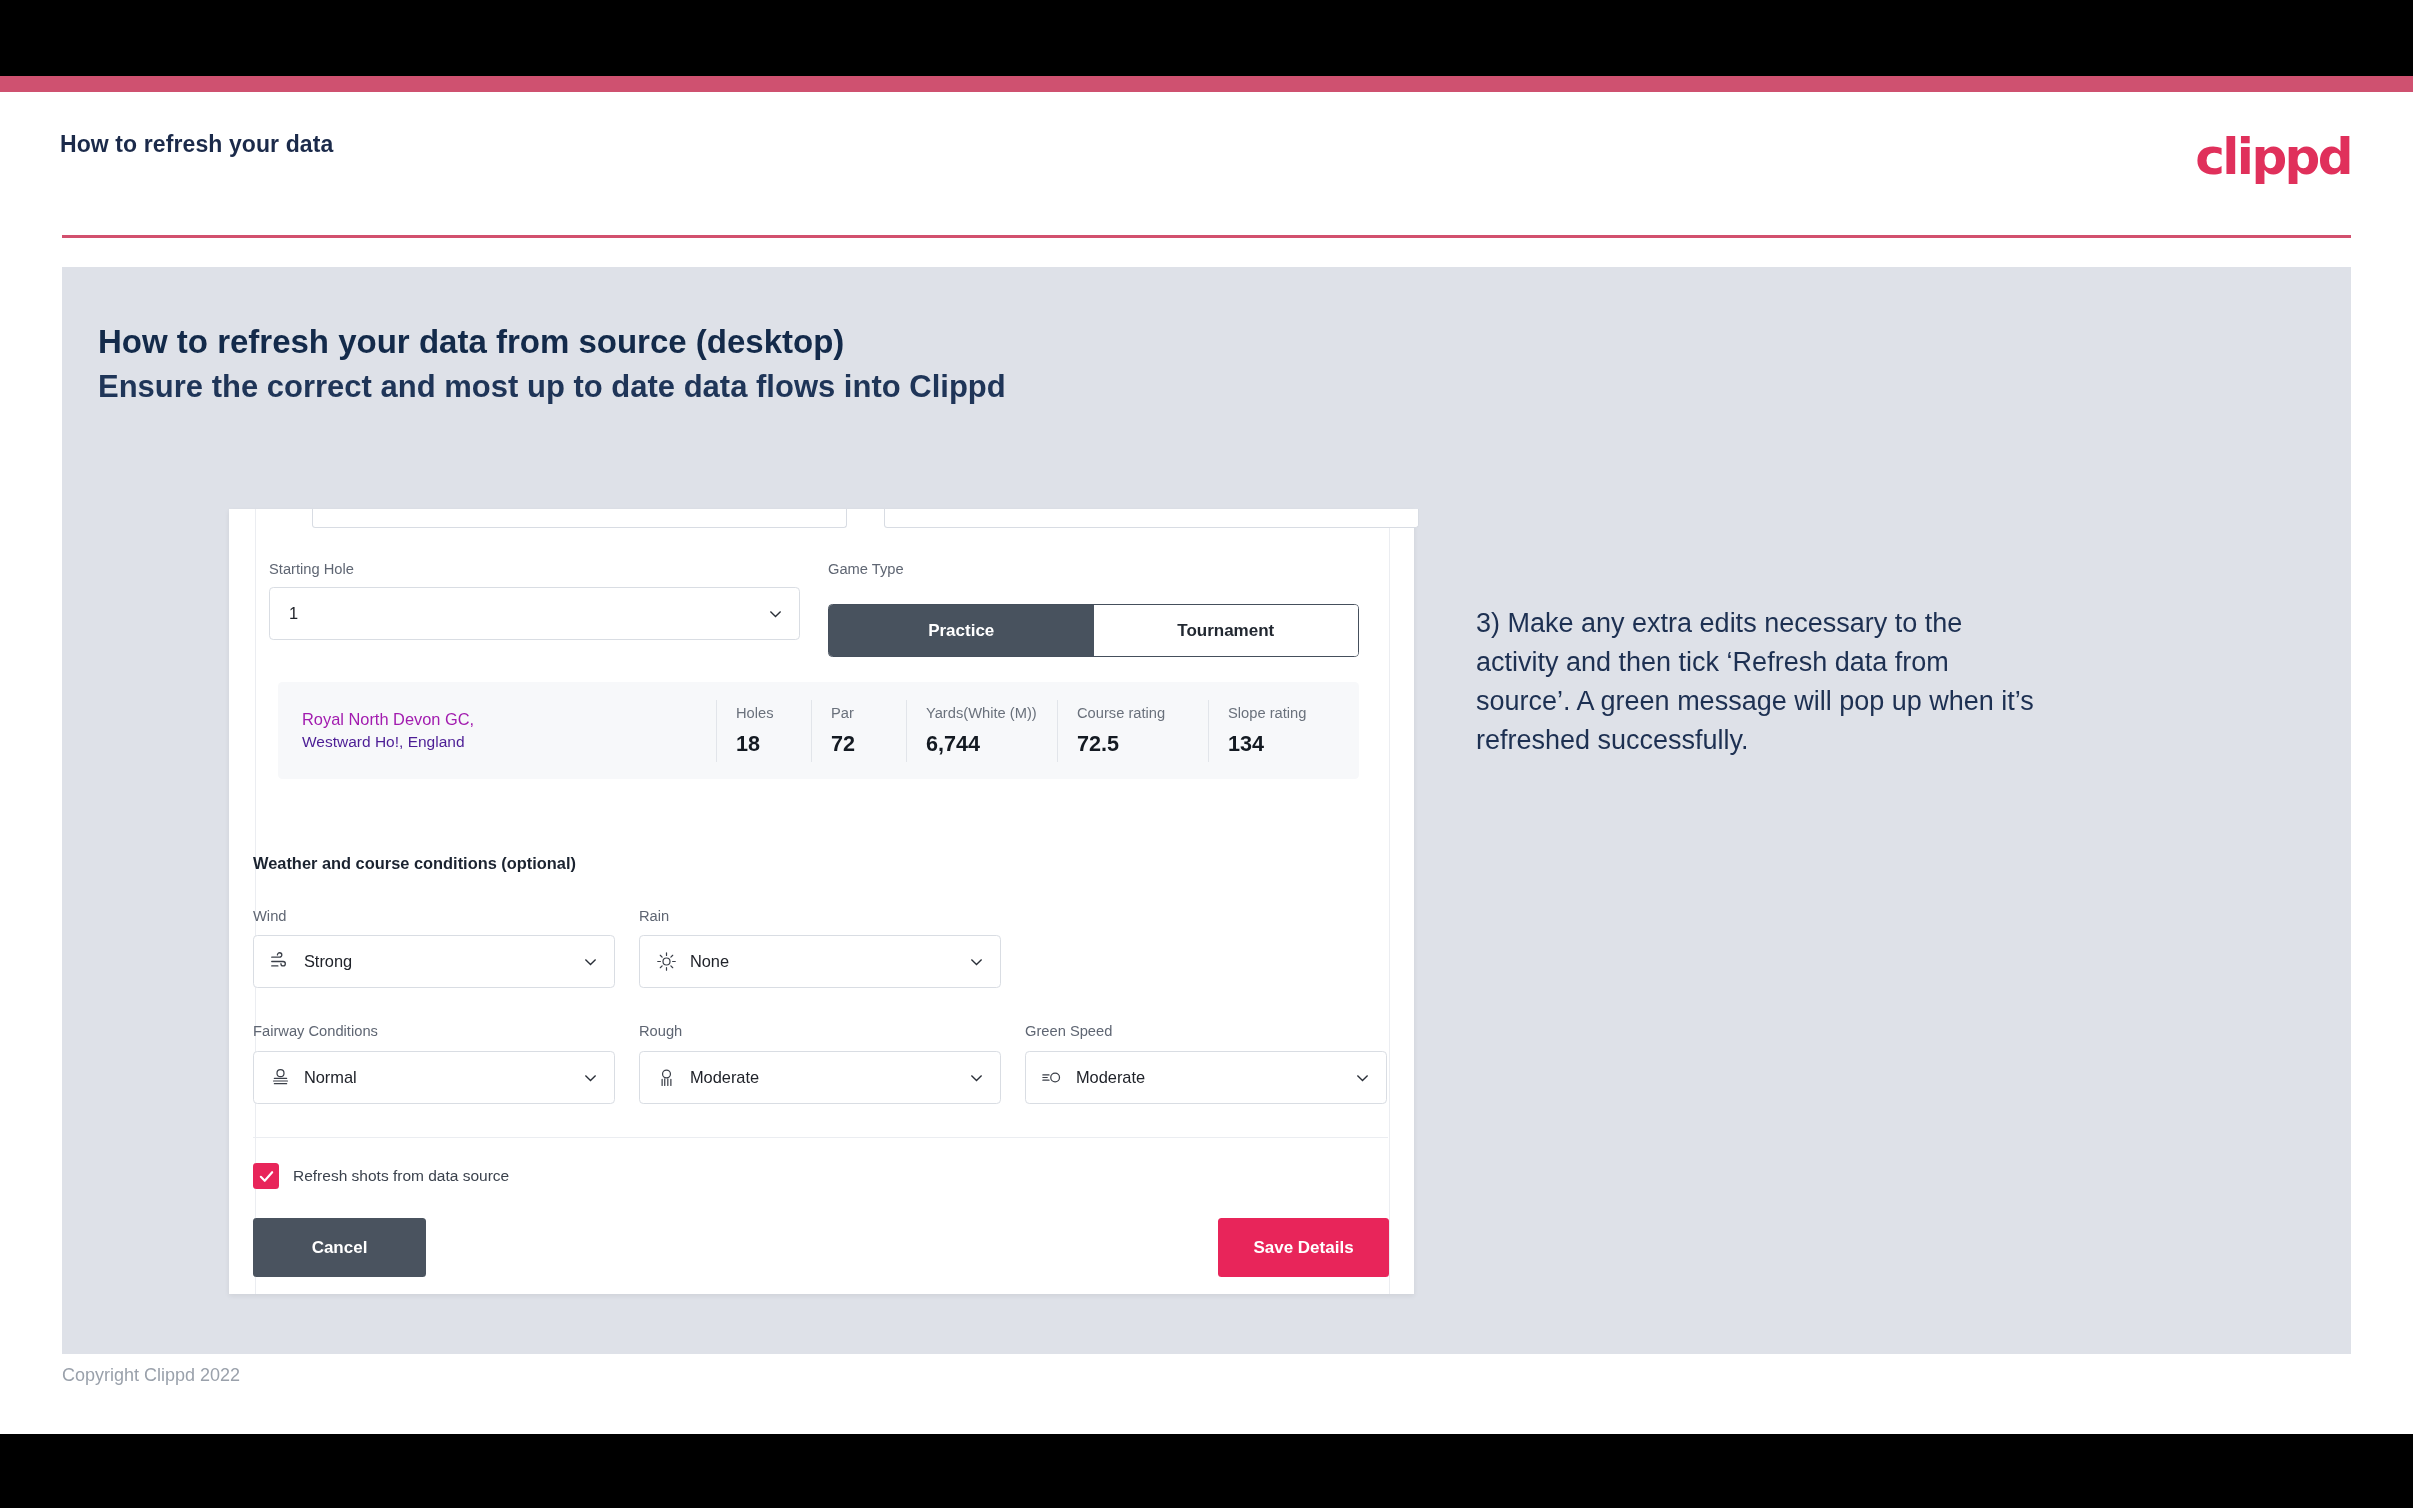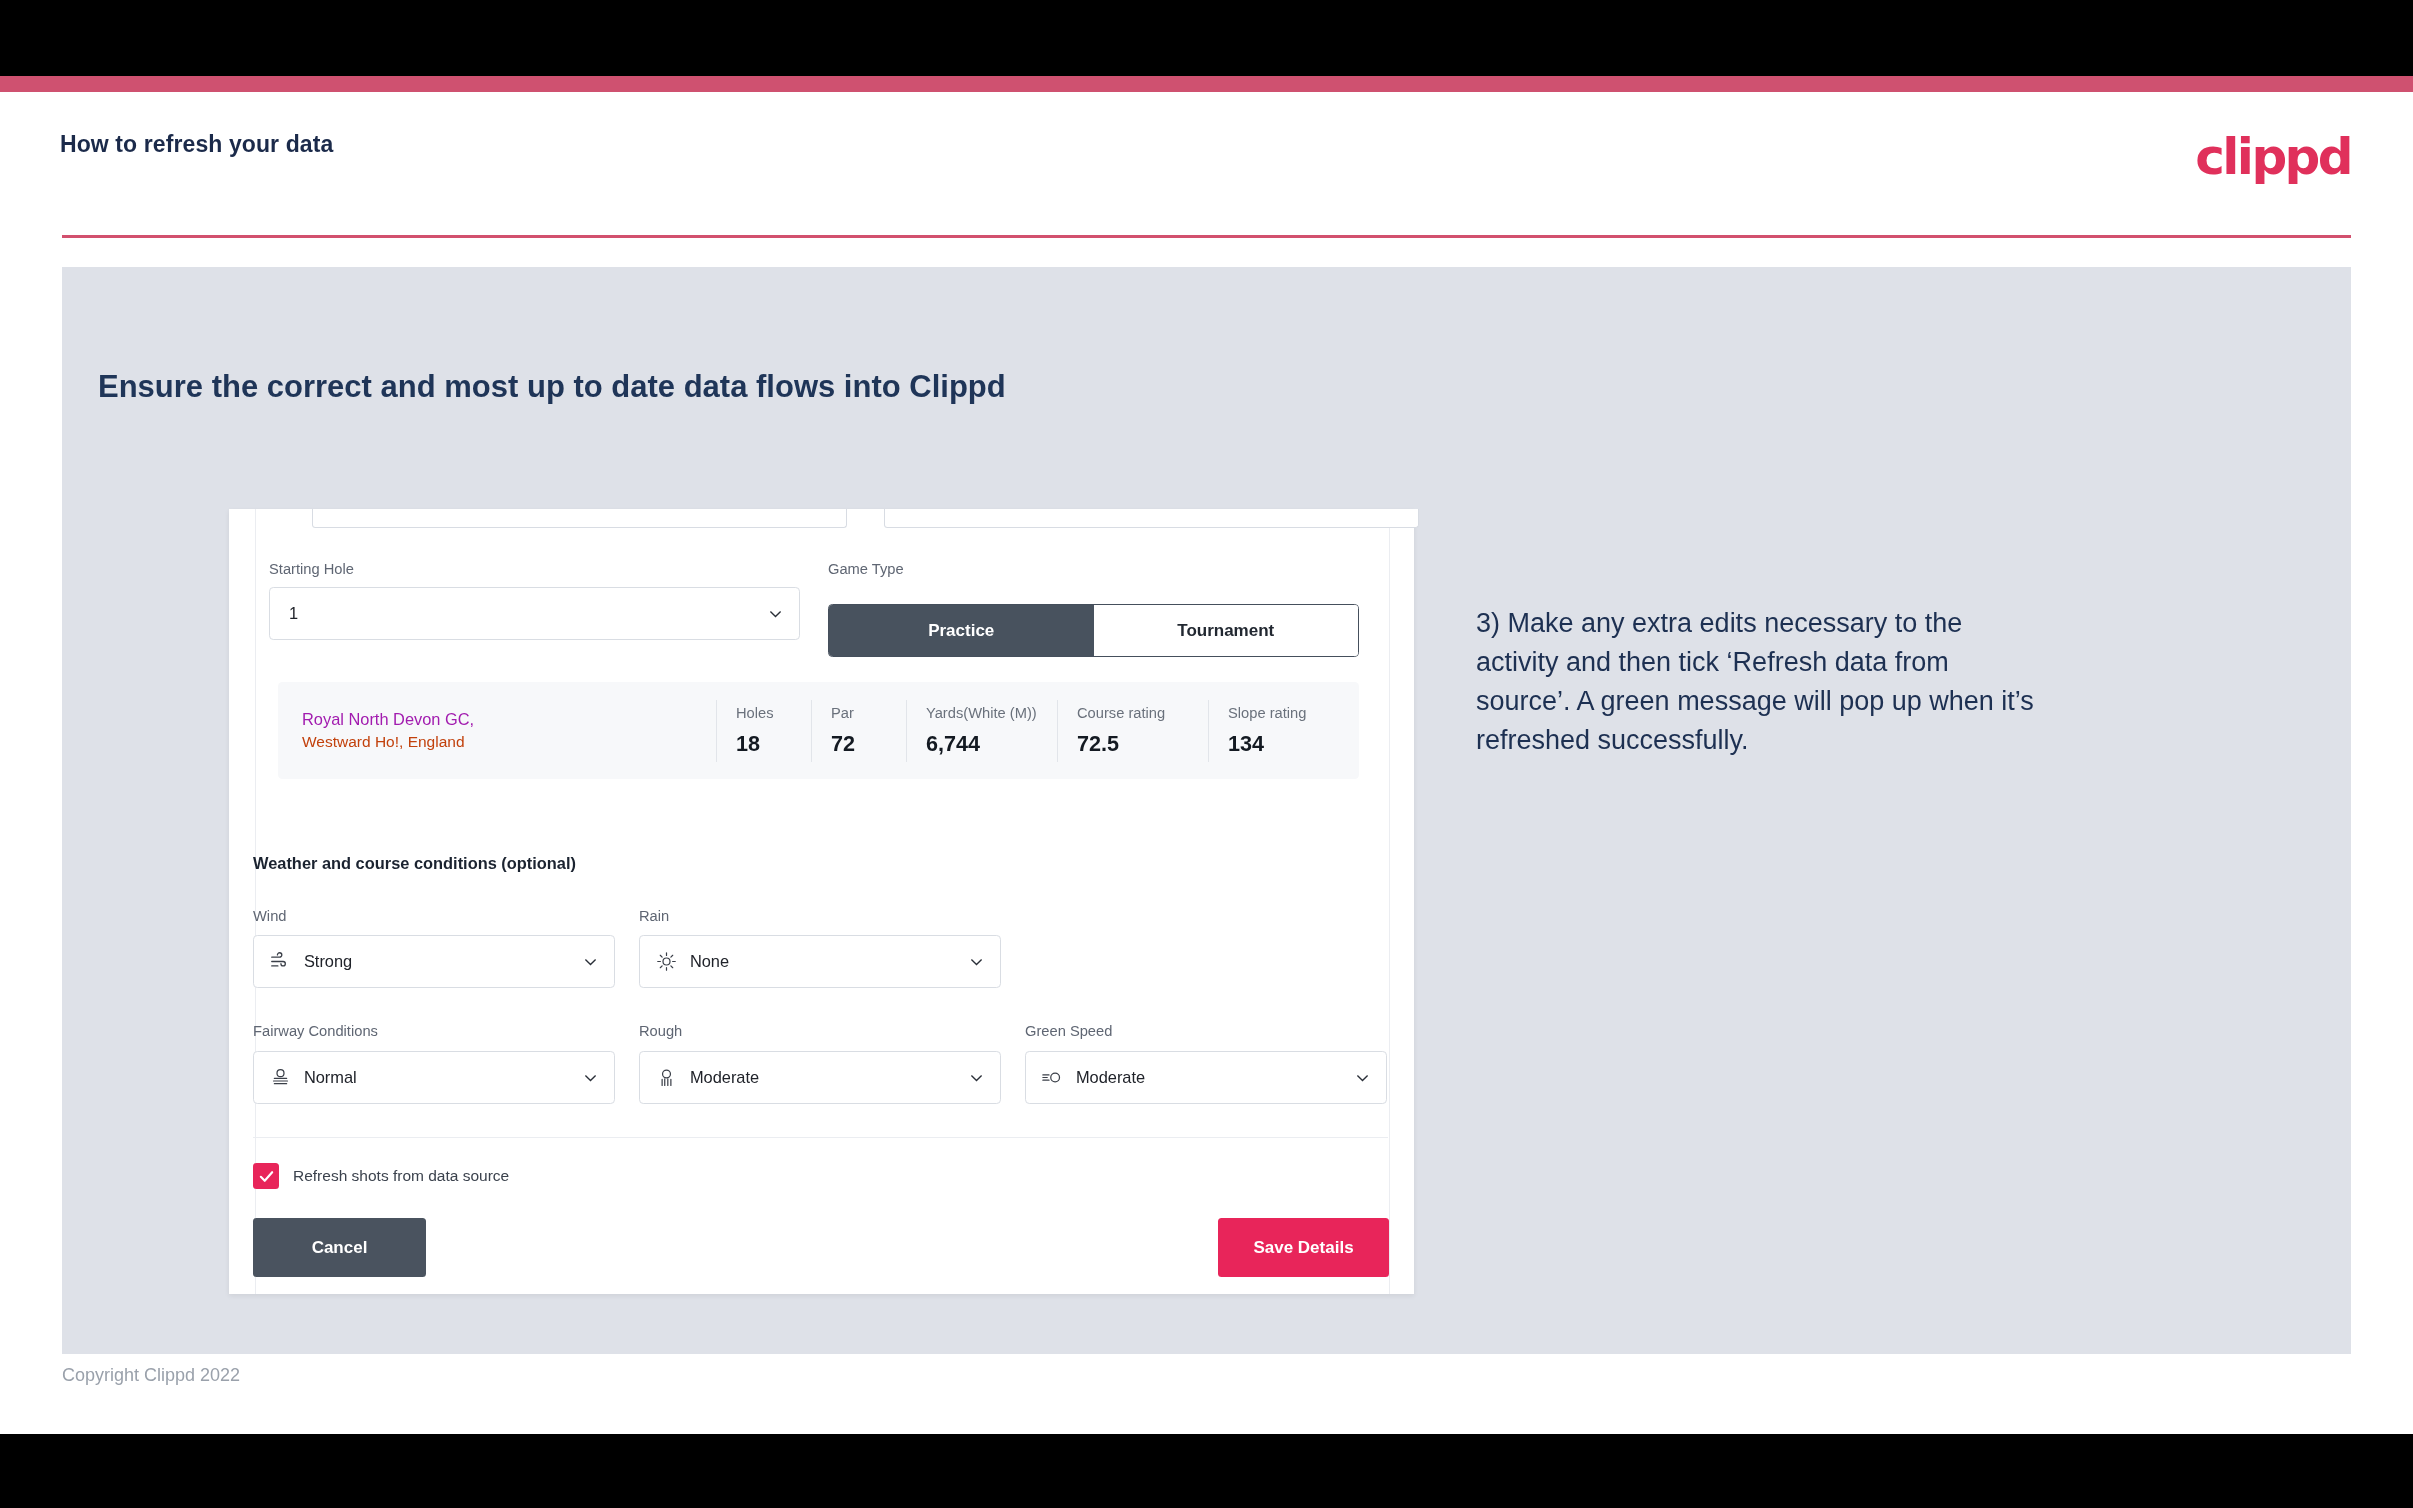--- a/index.html
+++ b/index.html
@@ -140,21 +140,21 @@
   
   .course-card {
     position: absolute; left: 278px; top: 682px;
     width: 1081px; height: 97px;
     background: #f7f8fa;
     border-radius: 4.3px;
     display: flex; align-items: center;
   }
   .course-name-wrap { margin-left: 24px; width: 414px; }
   .course-name { font-size: 16.4px; font-weight: normal; color: #a21caf; }
-  .course-loc  { font-size: 15.5px; color: #c2410c; margin-top: 4px; }
+  .course-loc  { font-size: 15.5px; color: #4c1d95; margin-top: 4px; }
   .stat {
     width: 95px; text-align: left; padding-left: 19px;
     border-left: 0.9px solid #e2e5ea; height: 62px;
     display: flex; flex-direction: column; justify-content: center;
   }
   .stat.wide { width: 151px; }
   .stat .k { font-size: 14.7px; color: #6a717c; }
   .stat .v { font-size: 21.6px; font-weight: bold; color: #141a22; margin-top: 10px; }
 
   
@@ -229,20 +229,21 @@
 
   <div class="bar-top-black"></div>
   <div class="bar-top-pink"></div>
   <div class="bar-bottom-black"></div>
 
   <div class="header-title">How to refresh your data</div>
   <div class="logo">clippd</div>
   <div class="header-rule"></div>
 
   <div class="panel"></div>
+  <div class="panel-title">How to refresh your data from source (desktop)</div>
   <div class="panel-subtitle">Ensure the correct and most up to date data flows into Clippd</div>
 
   <div class="shot-card">
     <div class="shot-inner">
       <div class="cut-input left"></div>
       <div class="cut-input right"></div>
     </div>
   </div>
 
   <div class="fld-label" id="starting-hole-label">Starting Hole</div>

